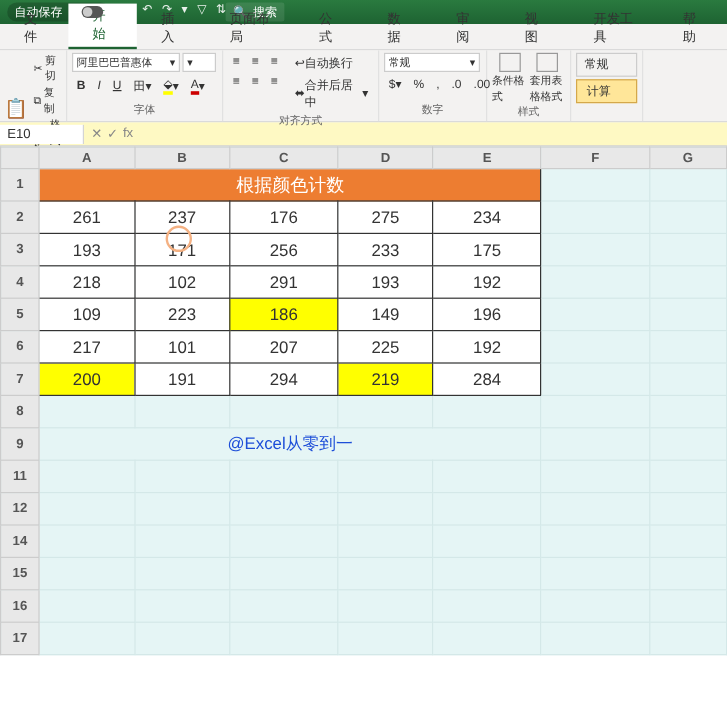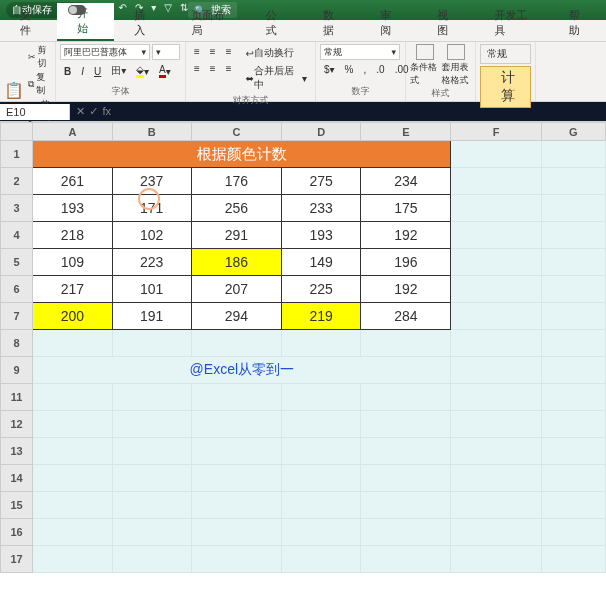--- a/index.html
+++ b/index.html
@@ -26,22 +26,22 @@
 .font-group{width:130px}
 .font-row{display:flex;gap:2px;margin-bottom:2px}
 .font-select{border:1px solid #ccc;background:#fff;padding:1px 3px;font-size:9px;height:16px;display:flex;align-items:center;justify-content:space-between}
 .btn{border:1px solid transparent;padding:1px 3px;cursor:pointer;font-size:10px;display:inline-flex;align-items:center}
 .align-group{width:130px}
 .num-group{width:90px}
 .style-group{width:70px}
 .style-btns{display:flex;gap:2px}
 .style-btn{display:flex;flex-direction:column;align-items:center;font-size:9px;width:30px}
 .style-btn .ico{width:18px;height:16px;border:1px solid #999;margin-bottom:1px}
-.calc-badge{background:#ffe699;border:1px solid #d4a84b;padding:2px 20px;font-size:14px}
-.namebox-row{height:20px;background:#0f172a;border-bottom:1px solid #d4d4d4;display:flex;align-items:center}
+.calc-badge{background:#ffe699;border:1px solid #d4a84b;padding:2px 8px;font-size:10px}
+.namebox-row{height:20px;background:#fef9c3;border-bottom:1px solid #d4d4d4;display:flex;align-items:center}
 .namebox{width:70px;border-right:1px solid #d4d4d4;padding:2px 6px;font-size:11px;background:#fff}
 .fx-btns{display:flex;gap:4px;padding:0 6px;color:#888}
 .formula-bar{flex:1;padding:2px 6px}
 .sheet{position:relative;background:#e5f5f5}
 .sheet table{border-collapse:collapse;width:100%}
 .corner{width:30px;height:18px;background:#e8e8e8;border:1px solid #ccc}
 .colhead{background:#e8e8e8;border:1px solid #ccc;text-align:center;font-size:11px;height:18px;color:#555}
 .rowhead{background:#e8e8e8;border:1px solid #ccc;text-align:center;font-size:11px;width:30px;color:#555}
 .cell{border:1px solid #d4e8e8;height:27px;font-size:14px;text-align:center;background:#e5f5f5}
 .data-cell{background:#fff;border:1px solid #333;font-size:14px}
@@ -313,30 +313,20 @@
           <th class="rowhead">12</th>
           <td class="cell colA"></td>
           <td class="cell colB"></td>
           <td class="cell colC"></td>
           <td class="cell colD"></td>
           <td class="cell colE"></td>
           <td class="cell colF"></td>
           <td class="cell colG"></td>
         </tr>
         <tr>
-          <th class="rowhead">13</th>
-          <td class="cell colA"></td>
-          <td class="cell colB"></td>
-          <td class="cell colC"></td>
-          <td class="cell colD"></td>
-          <td class="cell colE"></td>
-          <td class="cell colF"></td>
-          <td class="cell colG"></td>
-        </tr>
-        <tr>
           <th class="rowhead">14</th>
           <td class="cell colA"></td>
           <td class="cell colB"></td>
           <td class="cell colC"></td>
           <td class="cell colD"></td>
           <td class="cell colE"></td>
           <td class="cell colF"></td>
           <td class="cell colG"></td>
         </tr>
         <tr>

